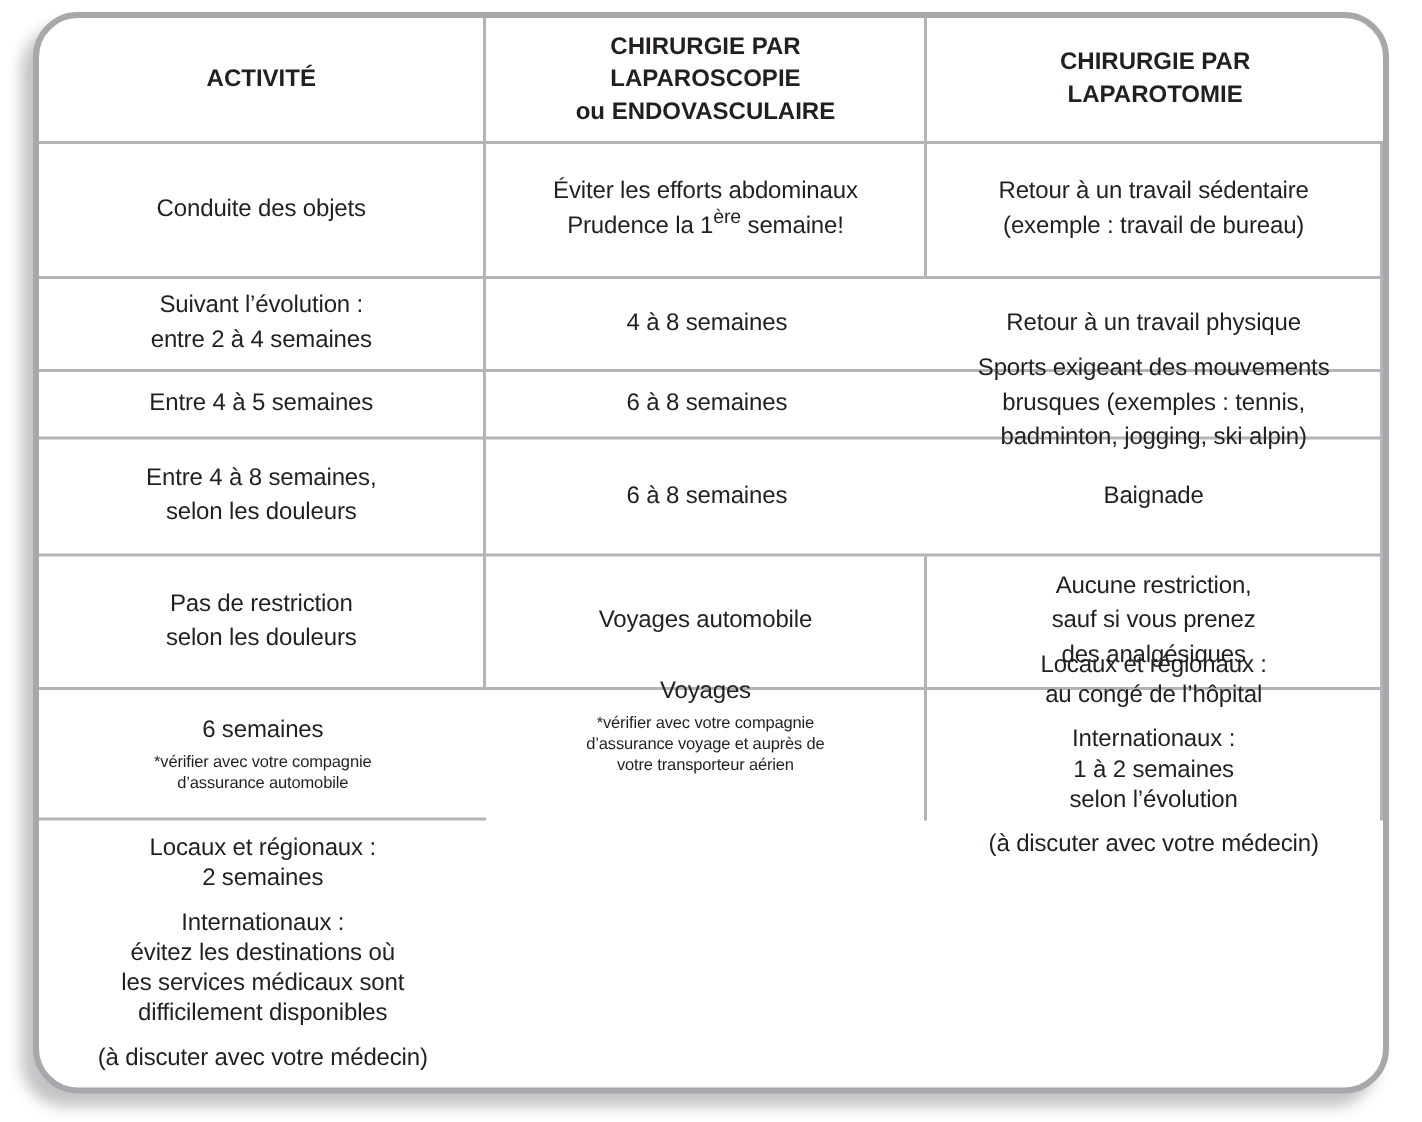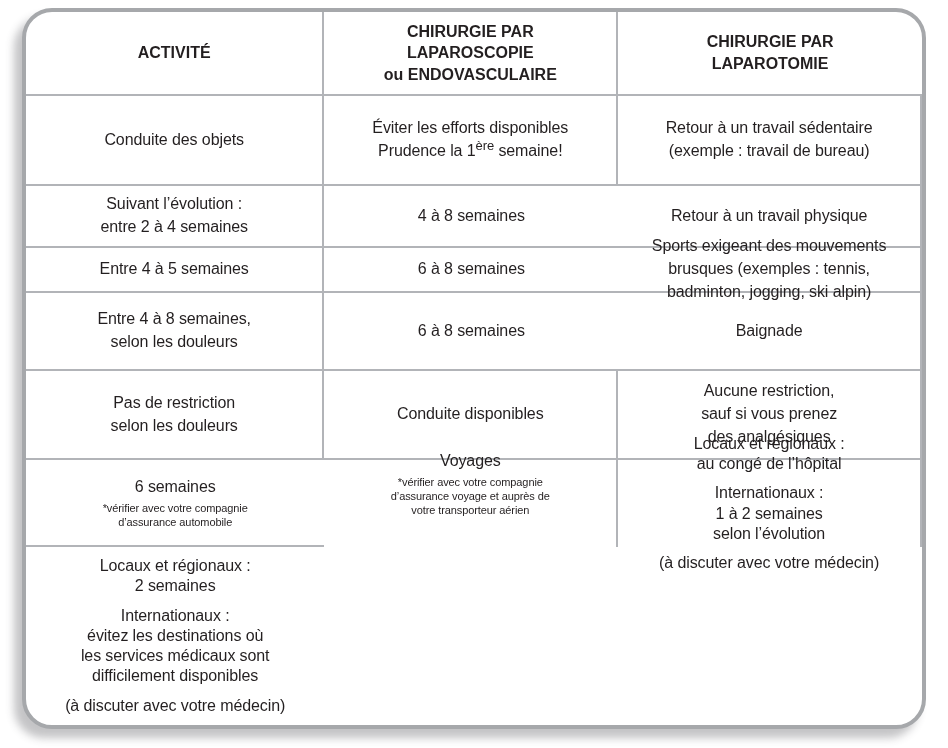--- a/index.html
+++ b/index.html
@@ -79,40 +79,40 @@
 <div class="page">
   <div class="table-card">
     <div class="grid">
 
       <div class="cell head c1">ACTIVITÉ</div>
       <div class="cell head c2">CHIRURGIE PAR<br>LAPAROSCOPIE<br>ou ENDOVASCULAIRE</div>
       <div class="cell head c3">CHIRURGIE PAR<br>LAPAROTOMIE</div>
 
       <div class="cell c1">Conduite des objets</div>
       <div class="cell c2">
-        <div>Éviter les efforts disponibles</div>
+        <div>Éviter les efforts abdominaux</div>
         <div><span>Prudence la 1</span><sup>ère</sup><span> semaine!</span></div>
       </div>
 
       <div class="cell c1">Retour à un travail sédentaire<br>(exemple : travail de bureau)</div>
       <div class="cell c2">Suivant l’évolution :<br>entre 2 à 4 semaines</div>
       <div class="cell c3">4 à 8 semaines</div>
 
       <div class="cell c1">Retour à un travail physique</div>
       <div class="cell c2">Entre 4 à 5 semaines</div>
       <div class="cell c3">6 à 8 semaines</div>
 
       <div class="cell c1">Sports exigeant des mouvements<br>brusques (exemples : tennis,<br>badminton, jogging, ski alpin)</div>
       <div class="cell c2">Entre 4 à 8 semaines,<br>selon les douleurs</div>
       <div class="cell c3">6 à 8 semaines</div>
 
       <div class="cell c1">Baignade</div>
       <div class="cell c2">Pas de restriction<br>selon les douleurs</div>
 
-      <div class="cell c1">Conduite disponibles</div>
+      <div class="cell c1">Voyages automobile</div>
       <div class="cell c2">Aucune restriction,<br>sauf si vous prenez<br>des analgésiques</div>
       <div class="cell c3">
         <div>6 semaines</div>
         <div class="note">*vérifier avec votre compagnie<br>d’assurance automobile</div>
       </div>
 
       <div class="cell c1 last-row voyages-activity">
         <div>Voyages</div>
         <div class="note">*vérifier avec votre compagnie<br>d’assurance voyage et auprès de<br>votre transporteur aérien</div>
       </div>

